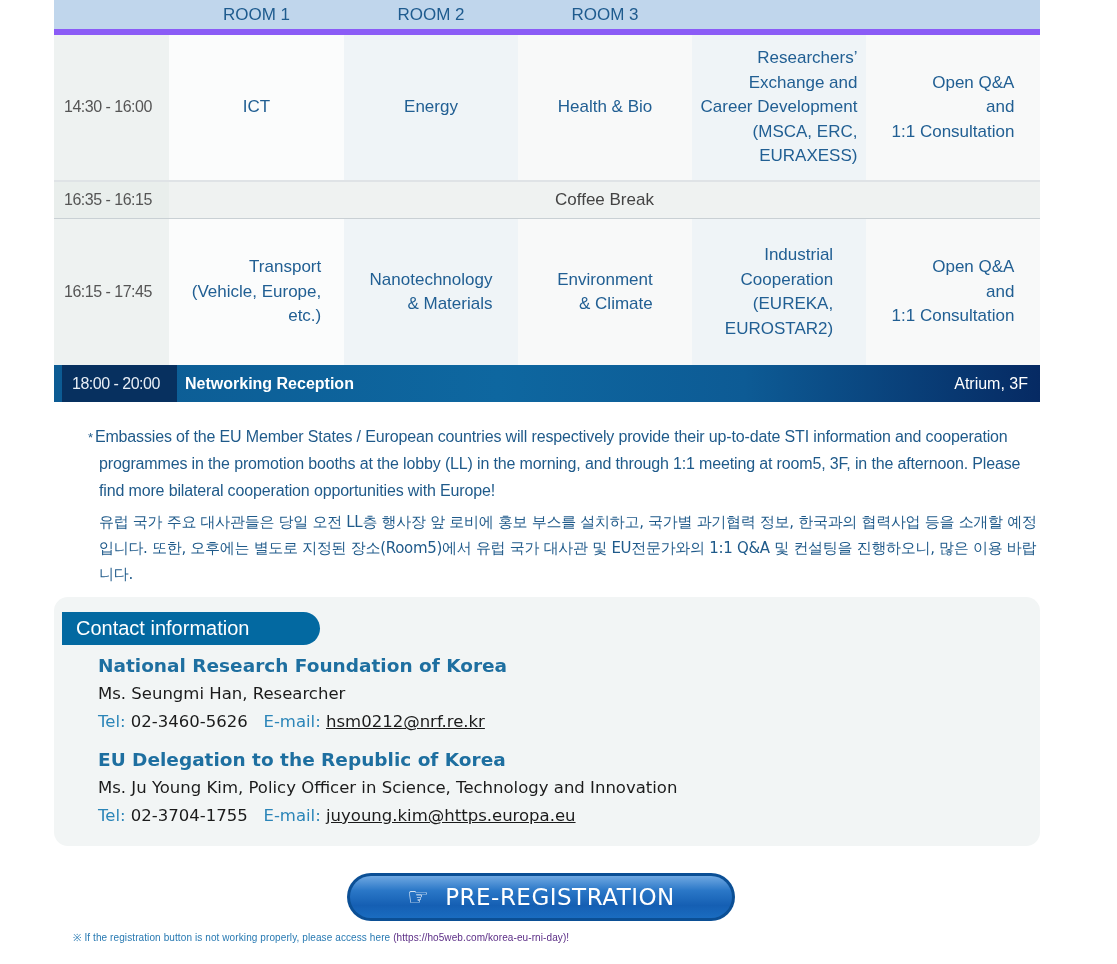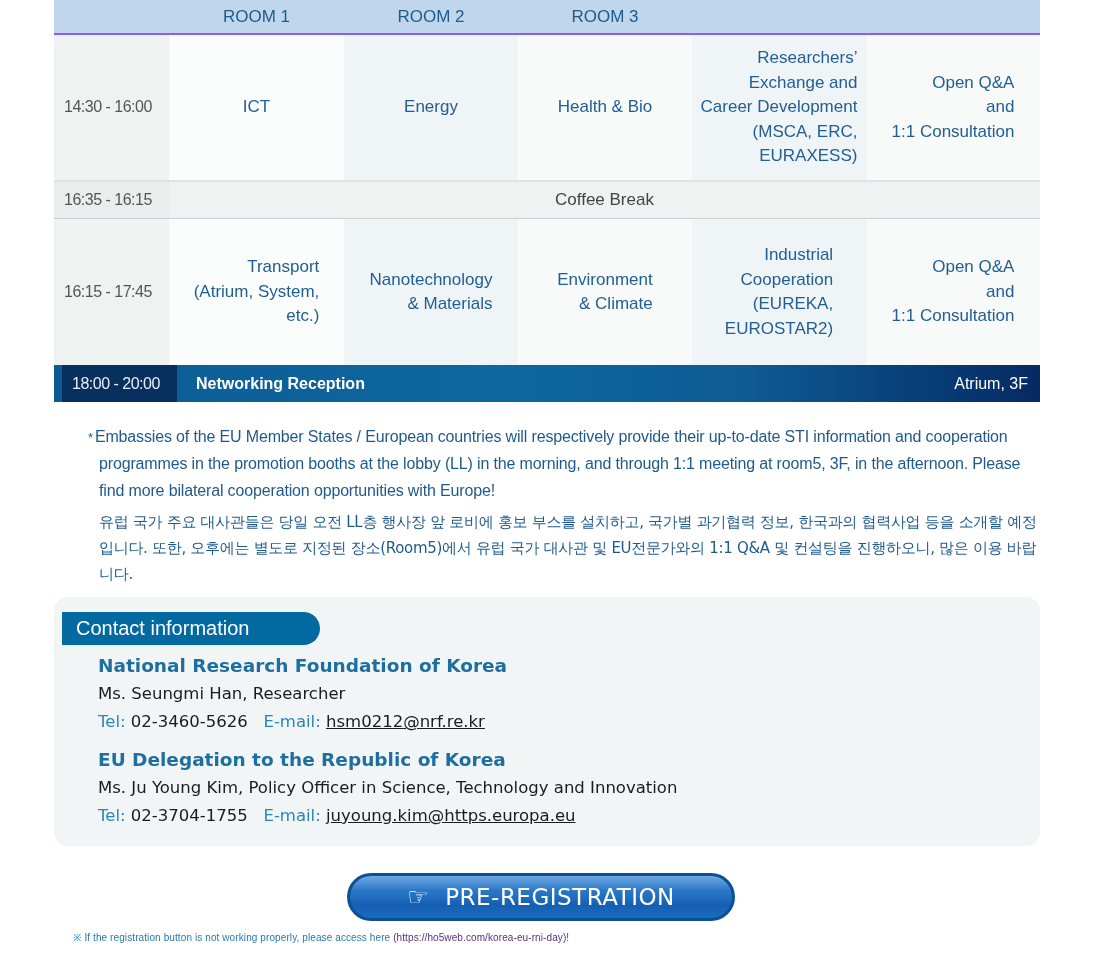--- a/index.html
+++ b/index.html
@@ -2,21 +2,21 @@
 <html><head>
 <meta charset="utf-8">
 <style>
   * { box-sizing: border-box; margin: 0; padding: 0; }
   html, body { width: 1117px; height: 964px; background: #ffffff; overflow: hidden; }
   body { position: relative; font-family: "Liberation Sans", "DejaVu Sans", sans-serif; color: #1f5a8a; }
 
   
   .schedule { position: absolute; left: 54px; top: 0; width: 986px; }
   .row { display: flex; width: 100%; }
-  .hdr { height: 35px; background: #c0d6ec; border-bottom: 2px solid #8b5cf6; }
+  .hdr { height: 35px; background: #c0d6ec; border-bottom: 6px solid #8b5cf6; }
   .hdr .cell { font-size: 17px; color: #1e5b8e; display: flex; align-items: center; justify-content: center; }
   .c-time { width: 115px; }
   .c-r1 { width: 175px; }
   .c-r2 { width: 174px; }
   .c-r3 { width: 174px; }
   .c-r4 { width: 174px; }
   .c-r5 { width: 174px; }
 
   .session { height: 147px; border-bottom: 2px solid #dfe3e6; }
   .session.s2 { height: 146px; border-bottom: none; }
@@ -28,21 +28,21 @@
   .session .bg-w { background: #fbfcfc; }
   .session .bg-b { background: #eff4f7; }
   .session .bg-w3 { background: #f8f9f9; }
 
   .break { height: 37px; background: #eff2f1; border-bottom: 1px solid #c9d0d4; }
   .break .c-time { display: flex; align-items: center; padding-left: 10px; color: #555; font-size: 16px; letter-spacing: -0.5px; background: #e9eeec; }
   .break .span { flex: 1; display: flex; align-items: center; justify-content: center; font-size: 17px; color: #444; }
 
   .reception { height: 37px; background: linear-gradient(90deg, #0c5b93 0%, #0e67a0 45%, #0d5b95 70%, #062a63 100%); color: #fff; align-items: center; }
   .reception .c-time { background: #07305f; height: 100%; display: flex; align-items: center; padding-left: 10px; font-size: 16px; letter-spacing: -0.5px; color: #e8eef6; margin-left: 8px; }
-  .reception .title { padding-left: 19px; font-weight: bold; font-size: 16px; flex: 1; }
+  .reception .title { padding-left: 8px; font-weight: bold; font-size: 16px; flex: 1; }
   .reception .place { padding-right: 12px; font-size: 16px; }
 
   
   .notes { position: absolute; left: 88px; top: 424px; width: 950px; color: #1f5a8a; font-size: 16px; line-height: 26.3px; }
   .notes .en { padding-left: 11px; text-indent: -11px; letter-spacing: -0.15px; }
   .notes .star { font-size: 13px; margin-right: 2px; }
   .notes .ko { padding-left: 11px; margin-top: 5px; letter-spacing: -0.3px; font-family: "DejaVu Sans", sans-serif; font-size: 15px; line-height: 26.3px; }
 
   
   .contact { position: absolute; left: 54px; top: 597px; width: 986px; height: 249px; background: #f2f5f5; border-radius: 14px; }
@@ -103,21 +103,21 @@
   </div>
 
   <div class="row break">
     <div class="c-time">16:35 - 16:15</div>
     <div class="span">Coffee Break</div>
   </div>
 
   <div class="row session s2">
     <div class="cell c-time">16:15 - 17:45</div>
     <div class="cell c-r1 bg-w">Transport
-(Atrium, System,
+(Vehicle, Europe,
 etc.)</div>
     <div class="cell c-r2 bg-b">Nanotechnology
 &amp; Materials</div>
     <div class="cell c-r3 bg-w3">Environment
 &amp; Climate</div>
     <div class="cell c-r4 bg-b">Industrial
 Cooperation
 (EUREKA,
 EUROSTAR2)</div>
     <div class="cell c-r5 bg-w3">Open Q&amp;A

